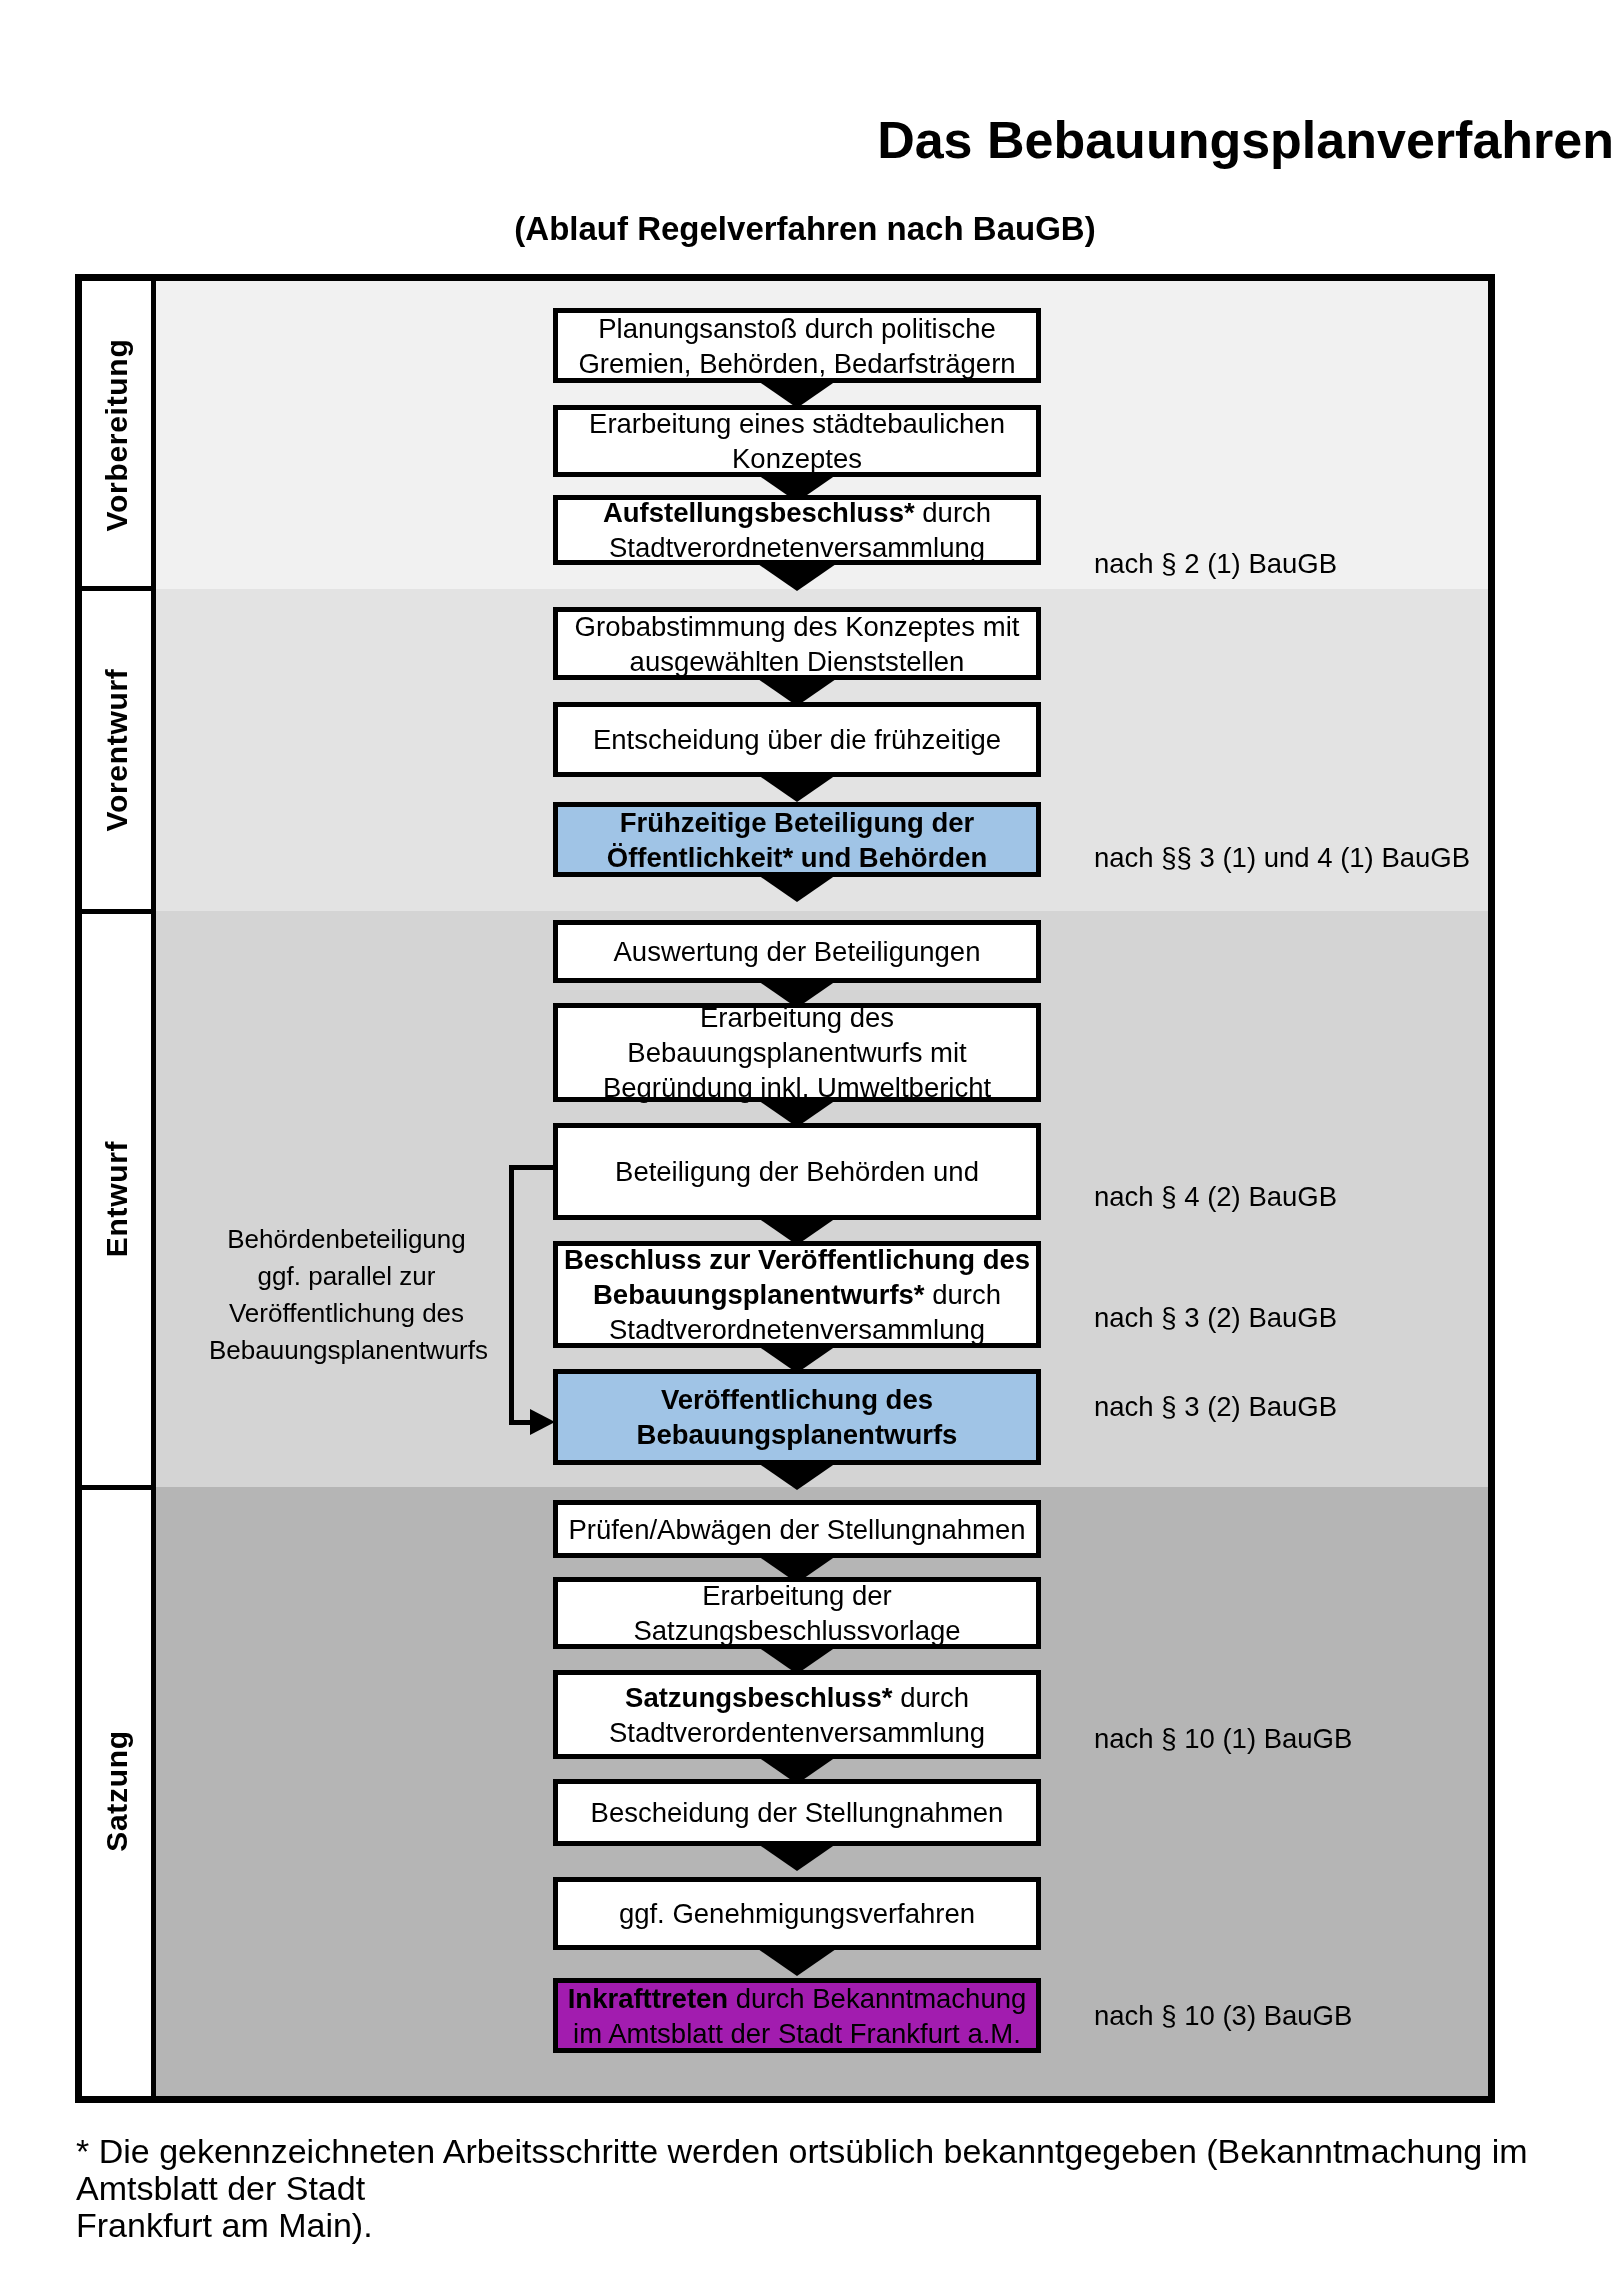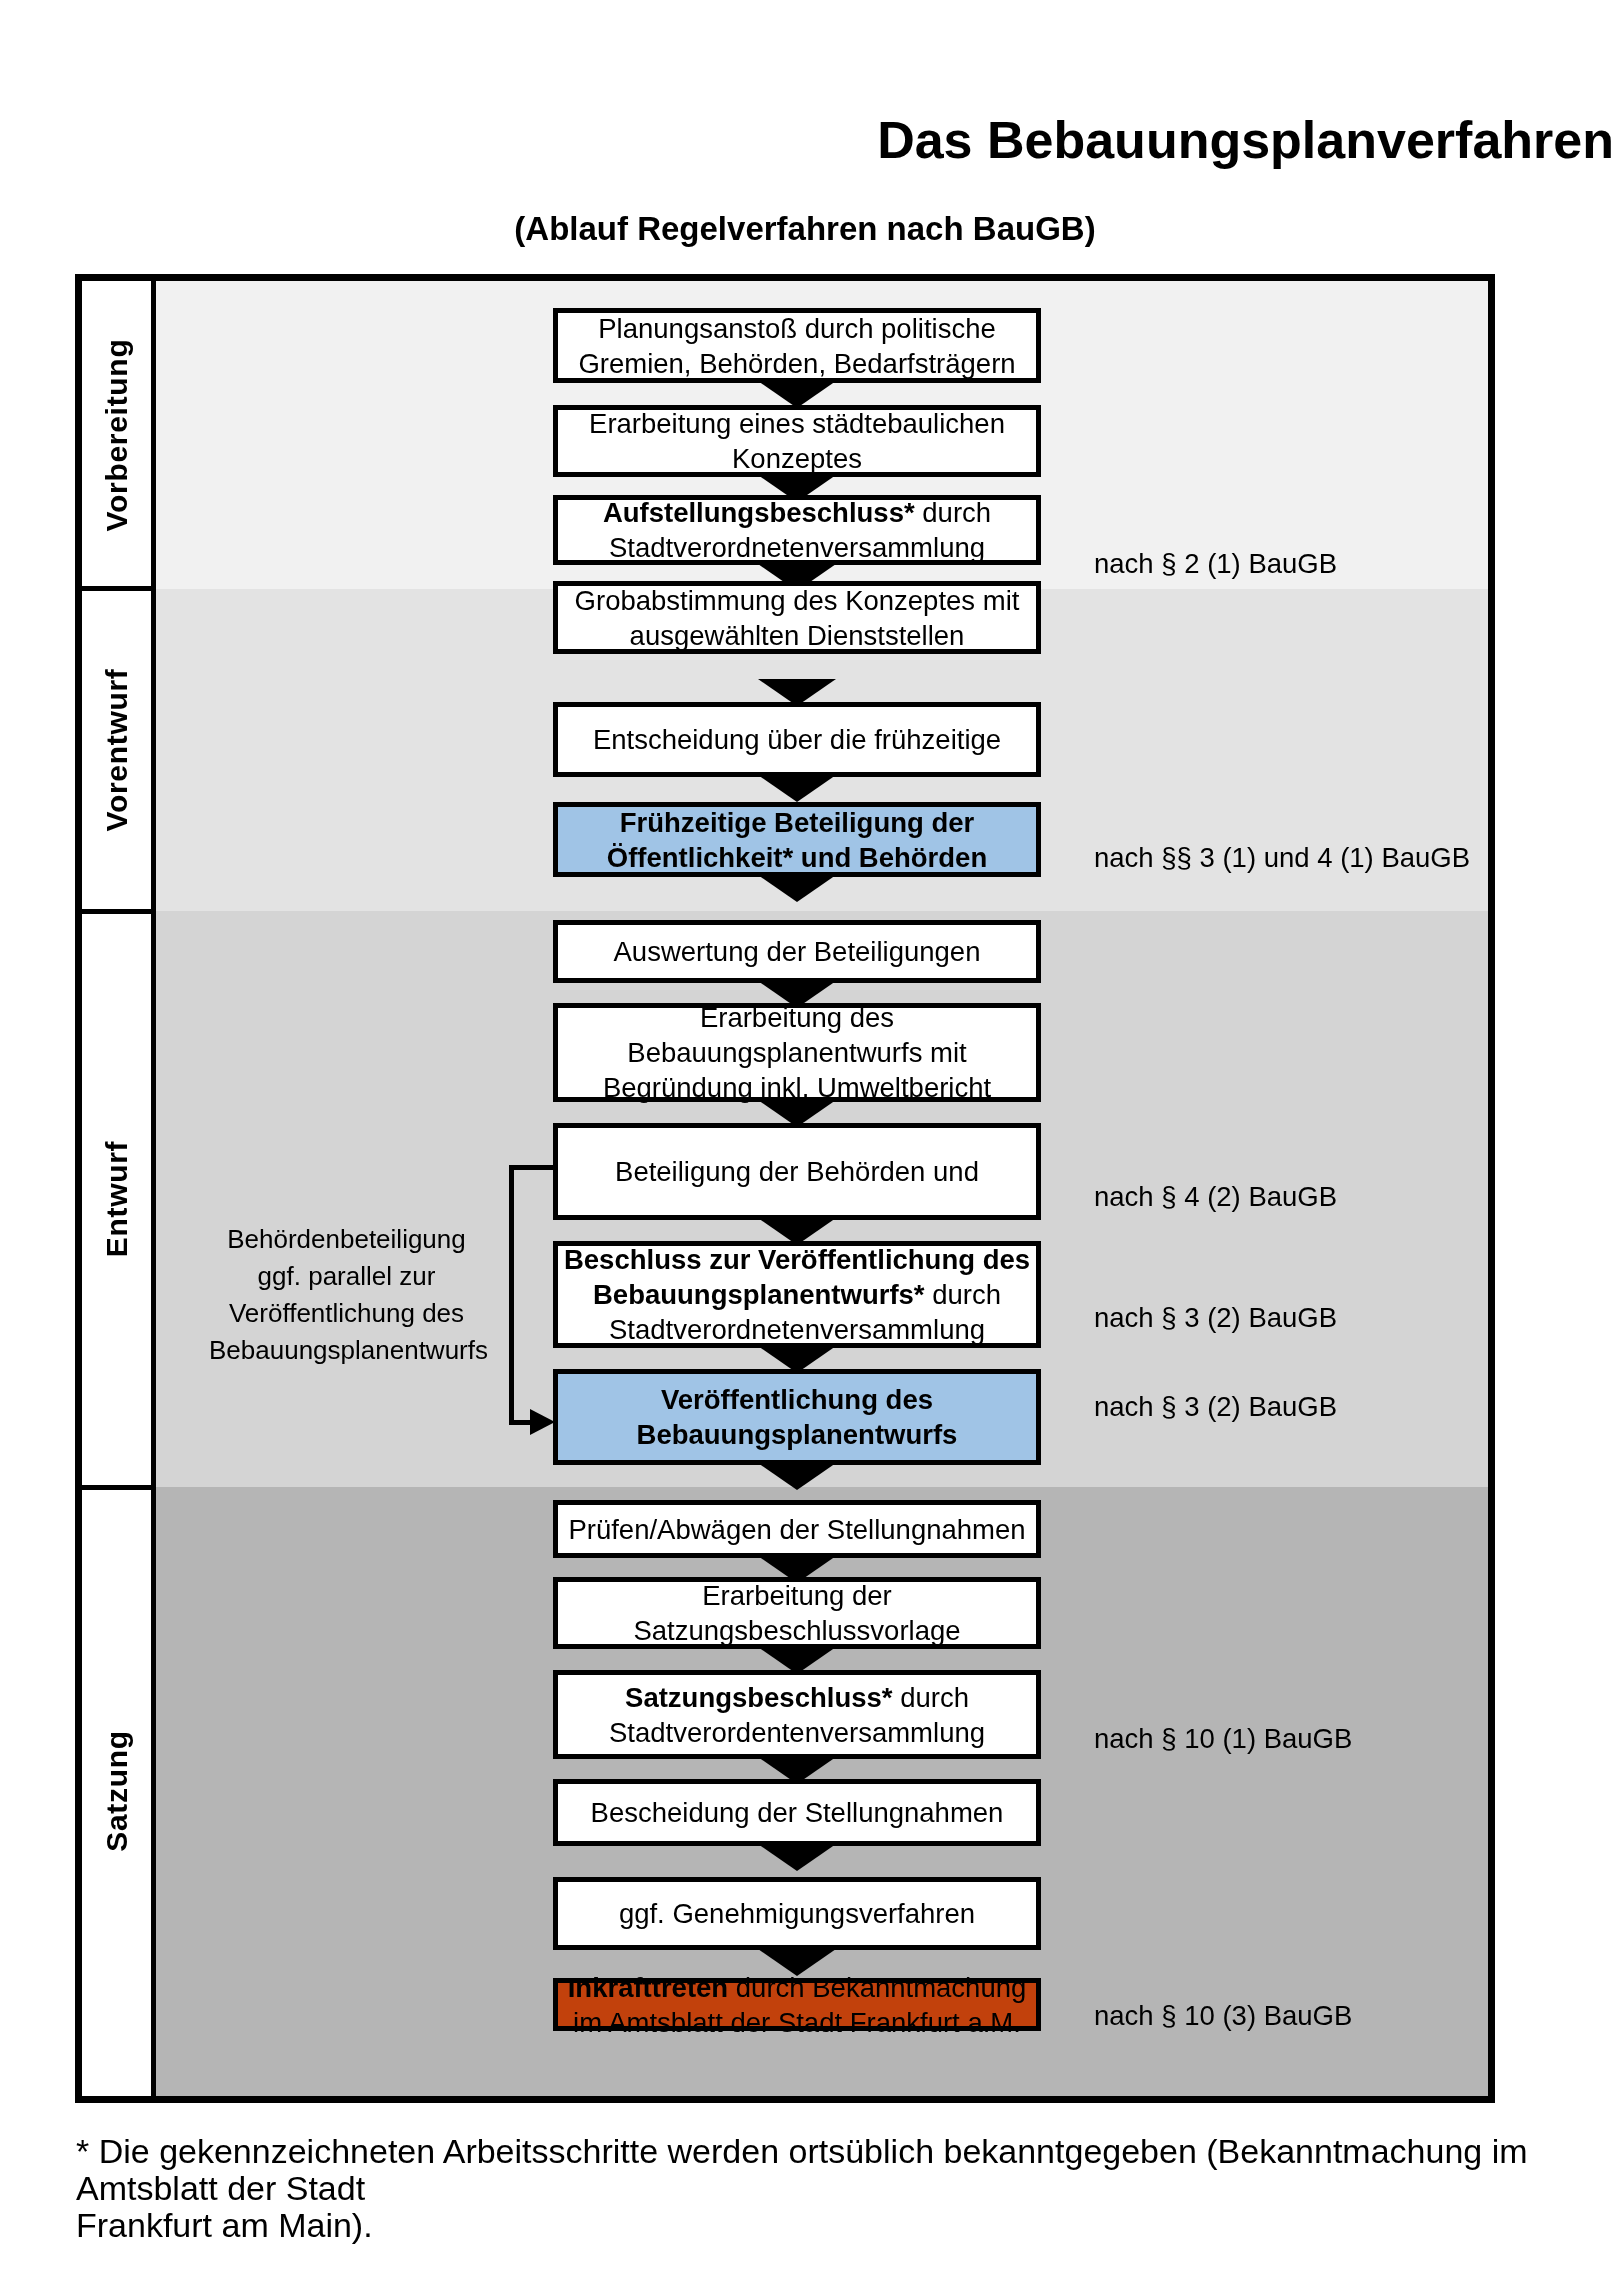--- a/index.html
+++ b/index.html
@@ -143,21 +143,21 @@
       <div class="step" style="top: 405px; height: 72px;">
         <div><span>Erarbeitung eines städtebaulichen</span></div>
         <div><span>Konzeptes</span></div>
       </div>
       <div class="down-arrow" style="left: 758px; top: 475px;"></div>
       <div class="step" style="top: 495px; height: 70px;">
         <div><span class="bold">Aufstellungsbeschluss*</span><span> durch</span></div>
         <div><span>Stadtverordnetenversammlung</span></div>
       </div>
       <div class="down-arrow" style="left: 758px; top: 564px;"></div>
-      <div class="step" style="top: 581px; height: 73px;">
+      <div class="step" style="top: 607px; height: 73px;">
         <div><span>Grobabstimmung des Konzeptes mit</span></div>
         <div><span>ausgewählten Dienststellen</span></div>
       </div>
       <div class="down-arrow" style="left: 758px; top: 679px;"></div>
       <div class="step" style="top: 702px; height: 75px;">
         <div><span>Entscheidung über die frühzeitige</span></div>
       </div>
       <div class="down-arrow" style="left: 758px; top: 775px;"></div>
       <div class="step" style="top: 802px; height: 75px; background: rgb(160, 196, 230);">
         <div><span class="bold">Frühzeitige Beteiligung der</span></div>
@@ -204,21 +204,21 @@
       </div>
       <div class="down-arrow" style="left: 758px; top: 1757px;"></div>
       <div class="step" style="top: 1779px; height: 67px;">
         <div><span>Bescheidung der Stellungnahmen</span></div>
       </div>
       <div class="down-arrow" style="left: 758px; top: 1844px;"></div>
       <div class="step" style="top: 1877px; height: 73px;">
         <div><span>ggf. Genehmigungsverfahren</span></div>
       </div>
       <div class="down-arrow" style="left: 758px; top: 1949px;"></div>
-      <div class="step" style="top: 1978px; height: 53px; background: #c2410c;">
+      <div class="step" style="top: 1978px; height: 75px; background: #a21caf;">
         <div><span class="bold">Inkrafttreten</span><span> durch Bekanntmachung</span></div>
         <div><span>im Amtsblatt der Stadt Frankfurt a.M.</span></div>
       </div>
       <div class="annotation" style="top: 563px;">nach § 2 (1) BauGB</div>
       <div class="annotation" style="top: 857px;">nach §§ 3 (1) und 4 (1) BauGB</div>
       <div class="annotation" style="top: 1196px;">nach § 4 (2) BauGB</div>
       <div class="annotation" style="top: 1317px;">nach § 3 (2) BauGB</div>
       <div class="annotation" style="top: 1406px;">nach § 3 (2) BauGB</div>
       <div class="annotation" style="top: 1738px;">nach § 10 (1) BauGB</div>
       <div class="annotation" style="top: 2015px;">nach § 10 (3) BauGB</div>

